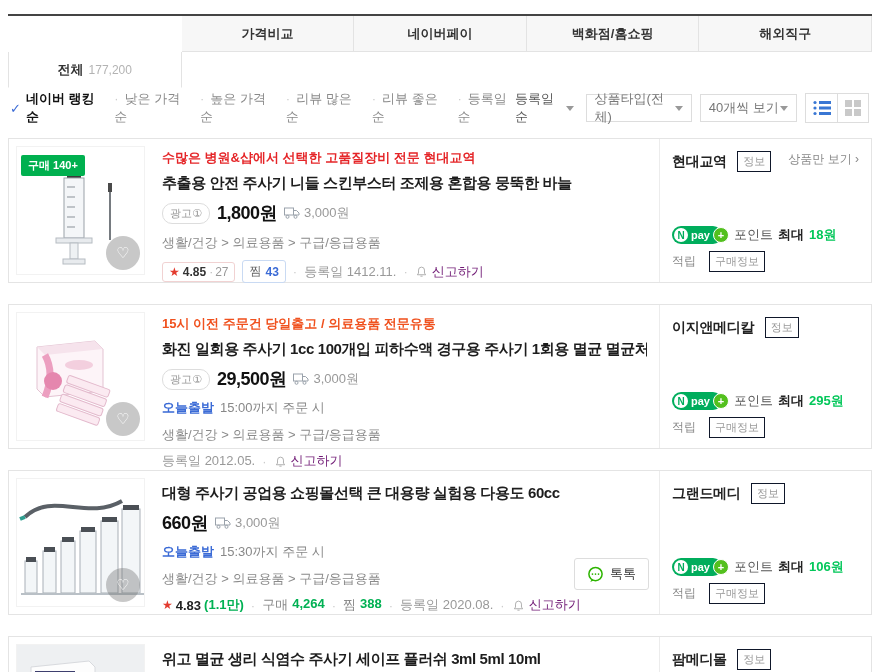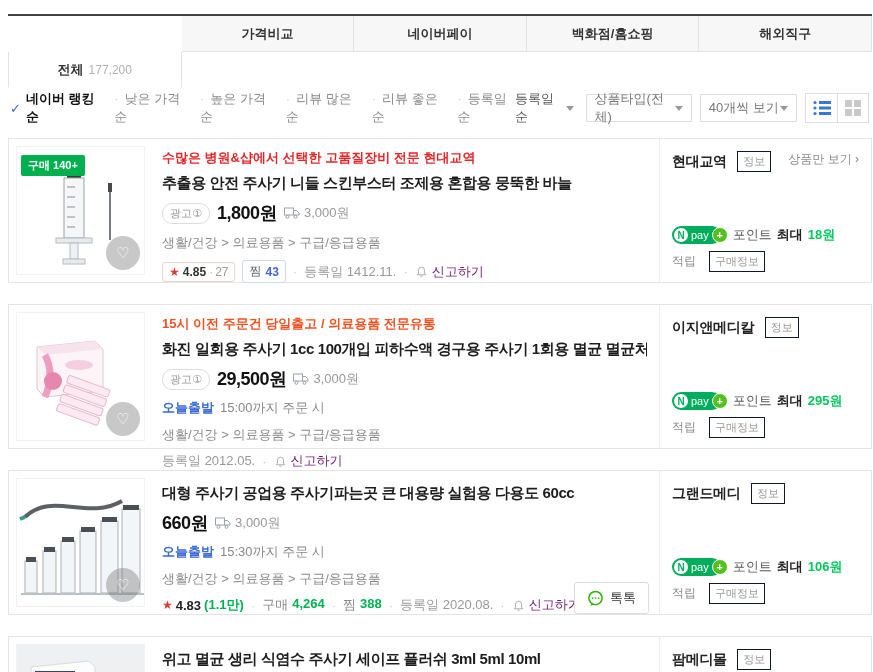--- a/index.html
+++ b/index.html
@@ -80,38 +80,38 @@
   .wish-box .num { color: #3b6bd6; font-weight: 700; }
   .dotsep::before { content: "·"; color: #ccc; }
   .reg { color: #999; white-space: nowrap; }
   .report { display: inline-flex; align-items: center; gap: 4px; color: #701a75; cursor: pointer; white-space: nowrap; }
   .inline-rate { display: inline-flex; align-items: center; gap: 3px; }
   .inline-rate .val { font-weight: 700; color: #222; }
   .inline-rate .paren { color: #00b153; font-weight: 600; }
   .metric { display: inline-flex; gap: 4px; white-space: nowrap; }
   .metric .lbl { color: #888; }
   .metric .num { color: #00b153; font-weight: 700; }
-  .talk-btn { position: absolute; right: 10px; bottom: 0; display: flex; align-items: center; gap: 6px;
+  .talk-btn { position: absolute; right: 10px; bottom: 24px; display: flex; align-items: center; gap: 6px;
     border: 1px solid #ddd; border-radius: 3px; background: #fff; padding: 6px 12px;
     font-size: 13px; color: #333; cursor: pointer; font-family: inherit; }
 
   .side { width: 212px; flex: none; border-left: 1px solid #ececec; padding: 12px 12px 10px;
     display: flex; flex-direction: column; justify-content: space-between; }
   .side-top { display: flex; justify-content: space-between; align-items: flex-start; }
   .seller { font-size: 14px; font-weight: 700; color: #222; cursor: pointer; letter-spacing: -0.3px; }
   .info-btn { border: 1px solid #0f172a; background: #fff; color: #999; font-size: 11px; padding: 2px 5px;
     margin-left: 6px; cursor: pointer; font-family: inherit; vertical-align: 1px; }
   .products-only { color: #888; font-size: 12px; cursor: pointer; white-space: nowrap; }
   .npay-row { display: flex; align-items: center; gap: 5px; font-size: 13px; white-space: nowrap; }
   .npay-logo { display: inline-flex; align-items: center; position: relative; padding-right: 7px; flex: none; }
   .npay-pill { background: #00ad5c; border-radius: 10px; height: 18px; display: inline-flex;
     align-items: center; padding: 0 12px 0 2px; gap: 3px; }
   .n-circ { width: 14px; height: 14px; background: #fff; border-radius: 50%; color: #00ad5c;
     font-weight: 800; font-size: 10px; display: flex; align-items: center; justify-content: center; }
-  .pay-txt { color: #fff; font-weight: 400; font-size: 11px; }
+  .pay-txt { color: #fff; font-weight: 700; font-size: 11px; }
   .plus-circ { position: absolute; right: 0; width: 16px; height: 16px; border-radius: 50%;
     background: #53c01e; color: #fff; font-weight: 800; font-size: 11px; display: flex;
     align-items: center; justify-content: center; border: 1px solid #fff; }
   .pt-label { color: #555; }
   .pt-max { color: #222; font-weight: 700; }
   .pt-amt { color: #03c75a; font-weight: 700; }
   .save-row { margin-top: 7px; display: flex; align-items: center; gap: 7px; }
   .save-lbl { color: #888; font-size: 12px; }
 </style>
 </head>
@@ -390,21 +390,21 @@
           <line x1="58" y1="115" x2="85" y2="115"></line>
           <line x1="79" y1="115" x2="107" y2="115"></line>
           <line x1="100" y1="115" x2="127" y2="115"></line>
         </g>
       </svg>
       <span class="wishbtn">
         <span>♡</span>
       </span>
     </div>
     <div class="mid">
-      <div class="title first">대형 주사기 공업용 주사기파는곳 큰 대용량 실험용 다용도 60cc</div>
+      <div class="title first">대형 주사기 공업용 쇼핑몰선택 큰 대용량 실험용 다용도 60cc</div>
       <div class="price-row">
         <span class="price">660원</span>
         <span class="ship">
           <svg width="16" height="12" viewBox="0 0 16 12">
             <rect x="0.5" y="1" width="9" height="7" fill="none" stroke="#9aa2ab"></rect>
             <path d="M9.5 3.5 h3 l2.5 2.5 v2 h-5.5 z" fill="none" stroke="#9aa2ab"></path>
             <circle cx="3.5" cy="9.8" r="1.5" fill="none" stroke="#9aa2ab"></circle>
             <circle cx="11.5" cy="9.8" r="1.5" fill="none" stroke="#9aa2ab"></circle>
           </svg>
           <span>3,000원</span>

